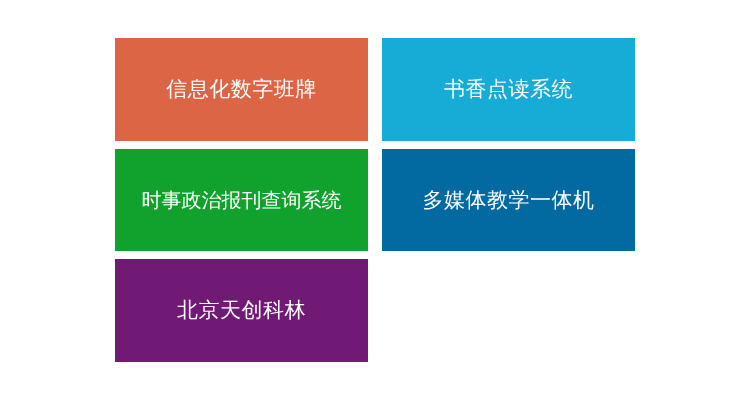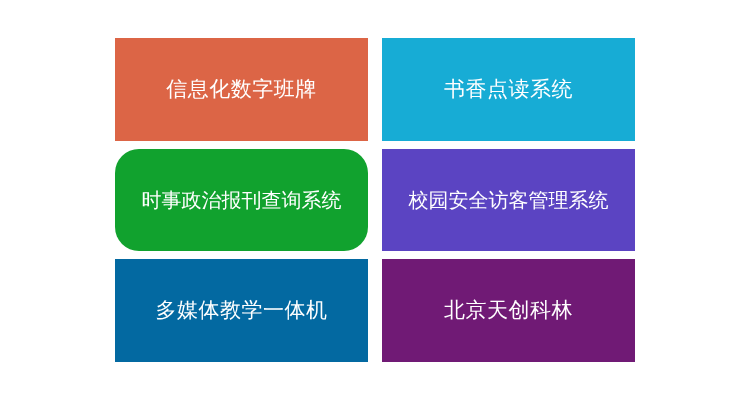--- a/index.html
+++ b/index.html
@@ -62,27 +62,24 @@
   <div class="tile-grid">
 
     <div class="tile" style="background:#dc6546;">
       <span class="tile-label">信息化数字班牌</span>
     </div>
 
     <div class="tile" style="background:#17acd5;">
       <span class="tile-label">书香点读系统</span>
     </div>
 
-    <div class="tile" style="background:#11a22e;border-radius:24px;">
+    <div class="tile" style="background:#11a22e;">
       <span class="tile-label long">时事政治报刊查询系统</span>
     </div>
 
-    <div class="tile" style="background:#5b44c2;">
-      <span class="tile-label long">校园安全访客管理系统</span>
-    </div>
 
     <div class="tile" style="background:#0369a1;">
       <span class="tile-label">多媒体教学一体机</span>
     </div>
 
     <div class="tile" style="background:#701a75;">
       <span class="tile-label">北京天创科林</span>
     </div>
 
   </div>

